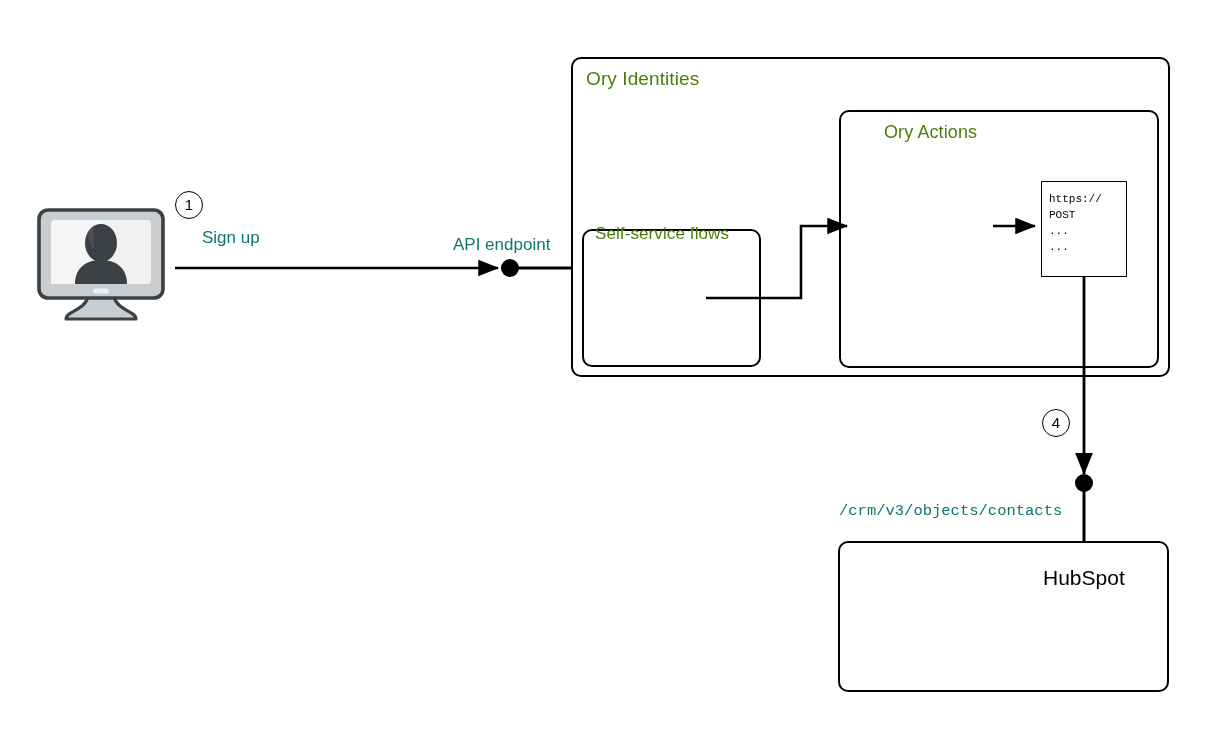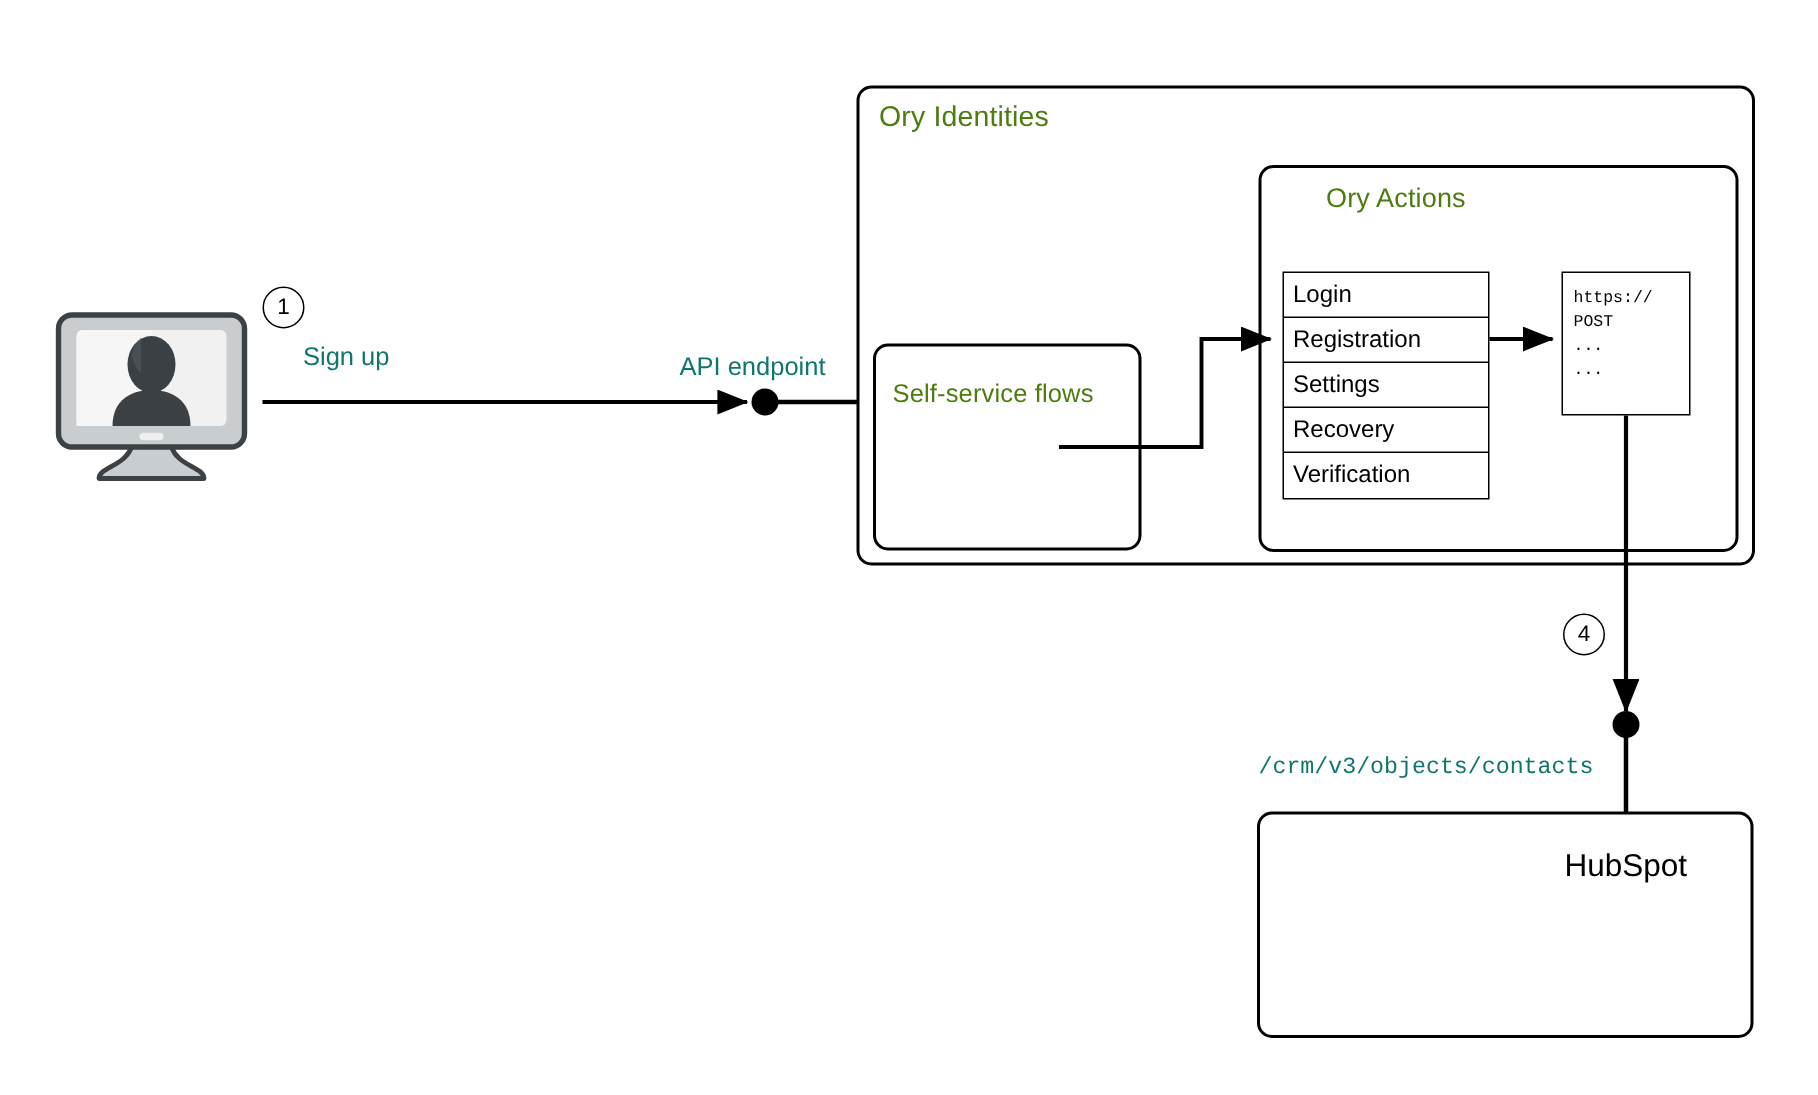--- a/index.html
+++ b/index.html
@@ -182,32 +182,25 @@
   <div class="step" style="left:1042px;top:409px;">4</div>
 
   <div class="label" style="left:202px;top:228px;">Sign up</div>
   <div class="label" style="left:453px;top:235px;">API endpoint</div>
   <div class="mono-label" style="left:839px;top:502px;">/crm/v3/objects/contacts</div>
 
   <div class="rbox" style="left:571px;top:57px;width:599px;height:320px;"></div>
   <div class="box-title" style="left:586px;top:68px;">Ory Identities</div>
 
   <div class="rbox" style="left:582px;top:229px;width:179px;height:138px;border-width:2px;"></div>
-  <div class="box-title" style="left:595px;top:253px;font-size:17px;">Self-service flows</div>
+  <div class="box-title" style="left:595px;top:224px;font-size:17px;">Self-service flows</div>
 
   <div class="rbox" style="left:839px;top:110px;width:320px;height:258px;border-width:2px;"></div>
   <div class="box-title" style="left:869px;top:122px;font-size:18px;margin-left:15px;">Ory Actions</div>
 
-  <div class="flow-list">
-    <div class="flow-item">Login</div>
-    <div class="flow-item">Registration</div>
-    <div class="flow-item">Settings</div>
-    <div class="flow-item">Recovery</div>
-    <div class="flow-item">Verification</div>
-  </div>
 
   <div class="code-box">
     <div class="code-line">https://</div>
     <div class="code-line">POST</div>
     <div class="code-line">...</div>
     <div class="code-line">...</div>
   </div>
 
   <div class="rbox" style="left:838px;top:541px;width:331px;height:151px;border-width:2.6px;"></div>
   <div class="hs-title" style="left:1043px;top:566px;">HubSpot</div>

